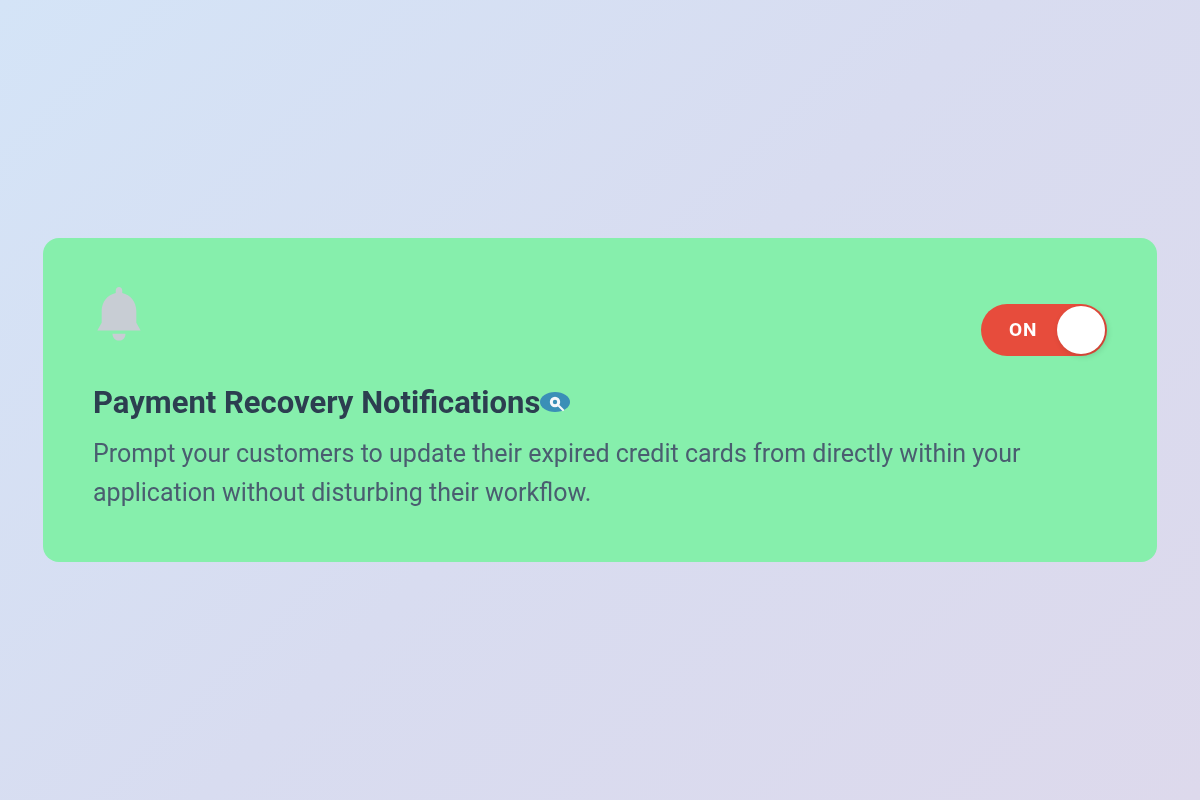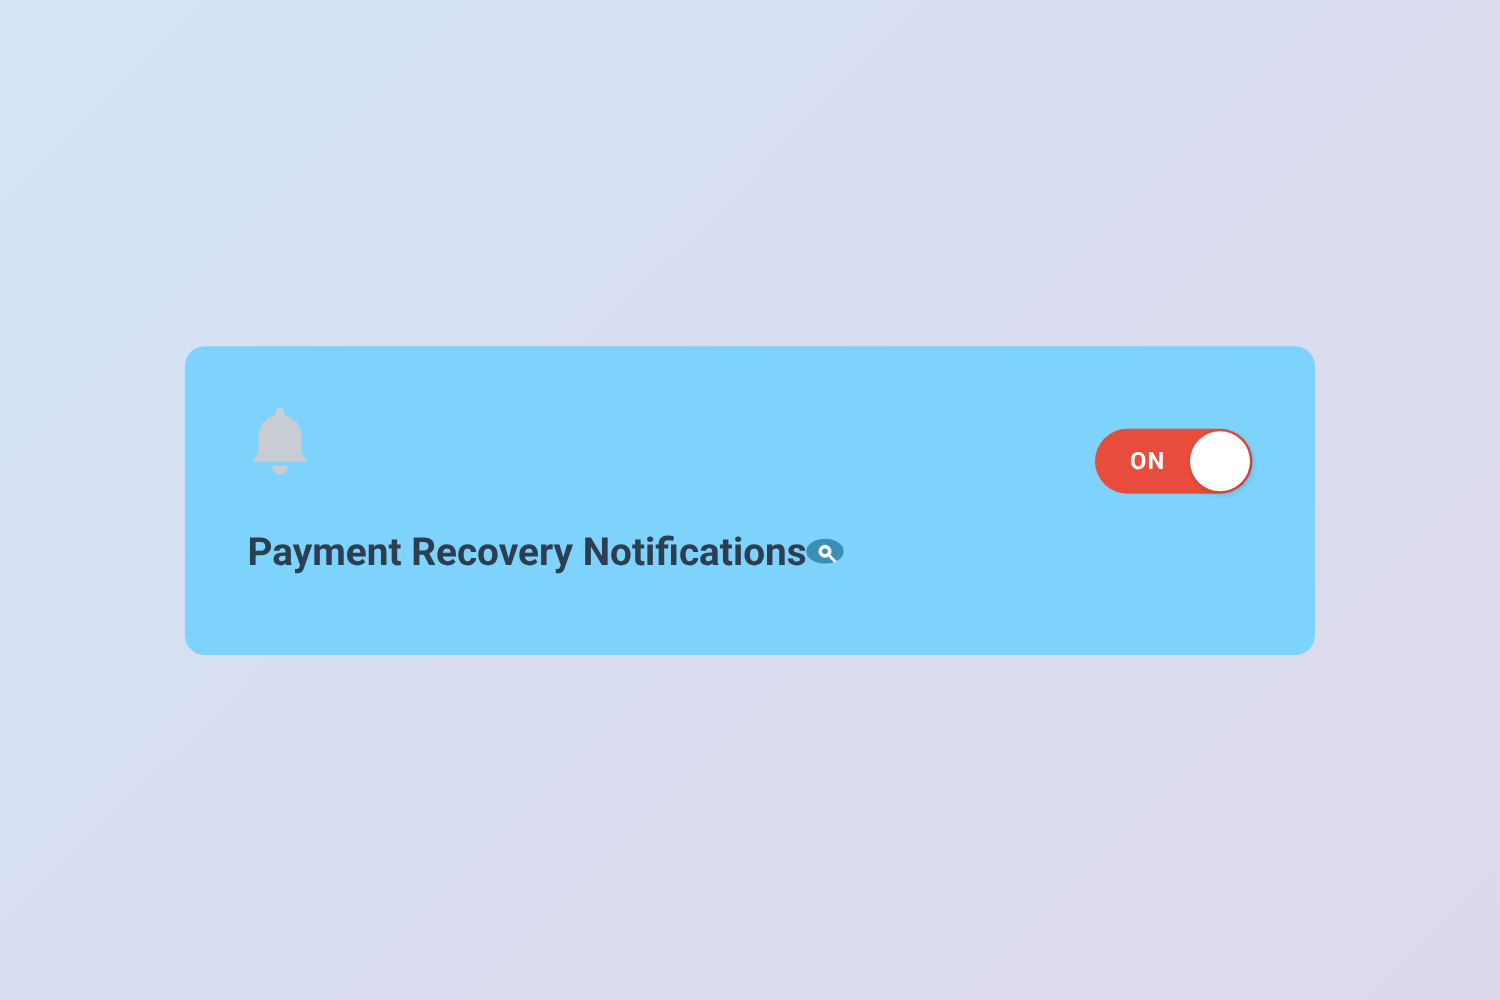--- a/index.html
+++ b/index.html
@@ -7,22 +7,22 @@
       width: 1200px;
       height: 800px;
       background: linear-gradient(135deg, #d4e4f7 0%, #d8dcf0 50%, #ddd9ec 100%);
       font-family: -apple-system, BlinkMacSystemFont, 'Segoe UI', Roboto, sans-serif;
       display: flex;
       align-items: center;
       justify-content: center;
       overflow: hidden;
     }
     .card {
-      width: 904px;
-      background: #7dd3fc;
+      width: 1114px;
+      background: #86efac;
       border-radius: 16px;
       padding: 48px 50px 50px 50px;
       position: relative;
     }
     .card-top {
       display: flex;
       justify-content: space-between;
       align-items: flex-start;
       margin-bottom: 28px;
     }
@@ -103,13 +103,14 @@
     <h2 class="title">Payment Recovery Notifications</h2>
     <span class="preview-icon">
       <svg viewBox="0 0 30 20" fill="currentColor">
         <ellipse cx="15" cy="10" rx="15" ry="10"></ellipse>
         <circle cx="15" cy="10" r="5.2" fill="#f5f7fa"></circle>
         <circle cx="15" cy="10" r="2.2" fill="currentColor"></circle>
         <line x1="19" y1="14" x2="23" y2="18" stroke="#f5f7fa" stroke-width="2.2" stroke-linecap="round"></line>
       </svg>
     </span>
   </div>
+  <p class="description">Prompt your customers to update their expired credit cards from directly within your application without disturbing their workflow.</p>
 </div>
 
 </body></html>

